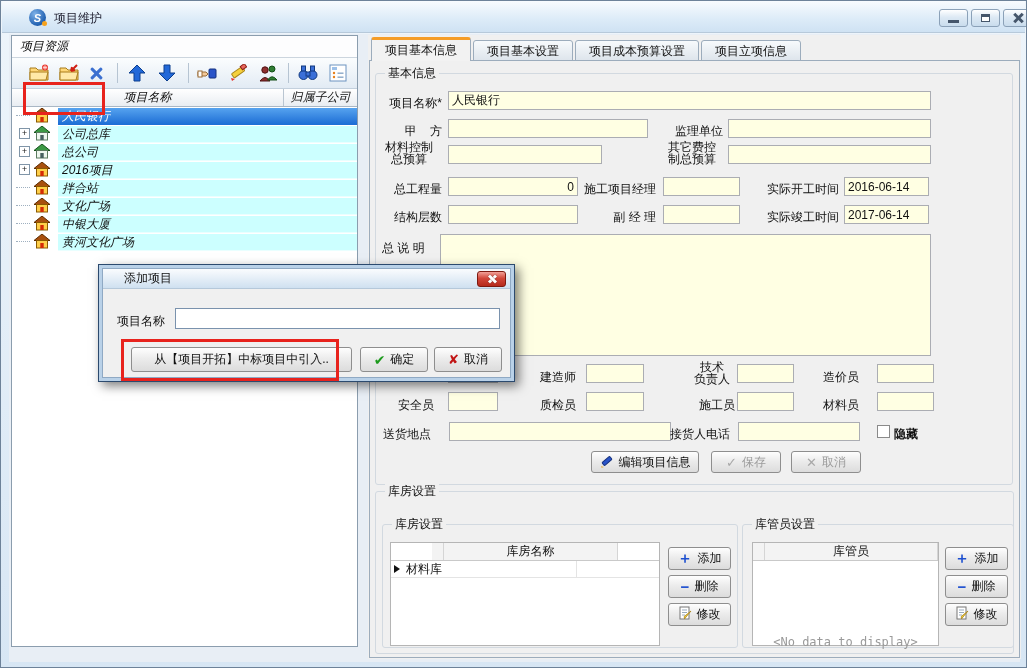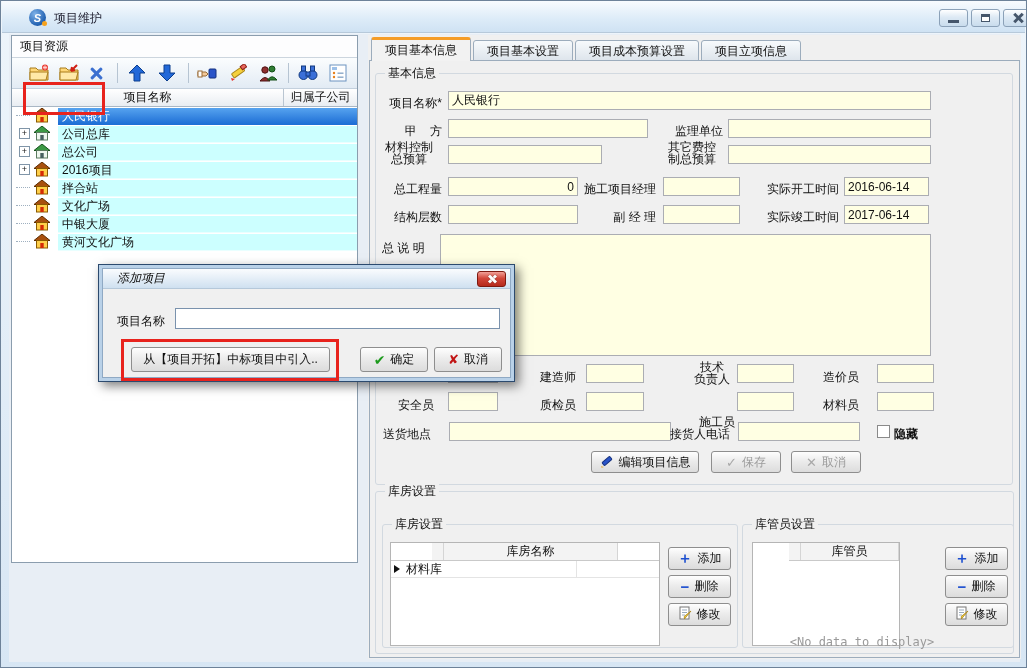--- a/index.html
+++ b/index.html
@@ -19,21 +19,21 @@
     background:linear-gradient(#ffffff,#dde9f4 45%,#c9dced); display:flex; align-items:center; justify-content:center; }
   .wb-min span { width:11px; height:3px; background:#45566b; margin-top:7px; }
   .wb-res span { width:9px; height:8px; border:1px solid #45566b; border-top:3px solid #45566b; background:#fff; }
   .wb-close span { position:relative; width:12px; height:12px; }
   .wb-close span::before,.wb-close span::after { content:""; position:absolute; left:5px; top:0; width:3px; height:12px; background:#45566b; }
   .wb-close span::before { transform:rotate(45deg); } .wb-close span::after { transform:rotate(-45deg); }
 
   .content-bg { position:absolute; left:8px; top:33px; width:1011px; height:628px; background:#e8eef5; }
 
   
-  .left-panel { position:absolute; left:10px; top:34px; width:347px; height:528px; background:#fff; border:1px solid #8b9dae; }
+  .left-panel { position:absolute; left:10px; top:34px; width:347px; height:612px; background:#fff; border:1px solid #8b9dae;font-style:italic; }
   .lp-caption { height:22px; line-height:21px; padding-left:8px; background:#fdfdfe; border-bottom:1px solid #ccd5de; }
   .lp-toolbar { position:relative; height:31px; display:flex; align-items:center; padding-left:16px;
     background:linear-gradient(#fbfdfe,#e2ebf4); border-bottom:1px solid #c3d0dd; }
   .tbi { width:25px; height:24px; display:flex; align-items:center; justify-content:center; margin-right:7px; }
   .tbi.narrow { width:18px; margin-right:10px; }
   .tbsep { width:1px; height:20px; background:#b6c4d2; margin:0 7px 0 2px; }
   .x-del { position:relative; width:13px; height:13px; }
   .x-del::before,.x-del::after { content:""; position:absolute; left:5px; top:-1px; width:3px; height:15px; background:#3a6fd0; border-radius:1px; }
   .x-del::before { transform:rotate(45deg); } .x-del::after { transform:rotate(-45deg); }
 
@@ -95,31 +95,31 @@
   .wt-cell { padding-left:3px; line-height:16px; border-right:1px solid #e4e4e4; }
   .no-data { position:absolute; width:100%; text-align:center; color:#9a9a9a; font-family:"DejaVu Sans Mono",monospace; font-size:12px; }
 
   .heading-big { position:absolute; width:100%; text-align:center; font-weight:bold; font-size:14px; }
 
   
   .dialog { position:absolute; left:97px; top:263px; width:417px; height:118px; background:#b9d1e8;
     border:1px solid #2c4a6e; box-shadow:4px 4px 10px rgba(0,0,0,.5); padding:3px; z-index:100; }
   .dlg-inner { position:relative; width:100%; height:100%; background:#f0f0f0; border:1px solid #8fa9c4; }
   .dlg-titlebar { height:20px; background:linear-gradient(#fafcfe,#cfe0f0); border-bottom:1px solid #b5c8da;
-    line-height:19px; padding-left:14px;font-style:italic; }
+    line-height:19px; padding-left:21px; }
   .dlg-close { position:absolute; right:4px; top:2px; width:29px; height:16px; border:1px solid #7e1a10; border-radius:3px;
     background:linear-gradient(#f2a198,#d2473a 45%,#b52a1c); display:flex; align-items:center; justify-content:center; }
   .dlg-close b { position:relative; width:10px; height:10px; }
   .dlg-close b::before,.dlg-close b::after { content:""; position:absolute; left:4px; top:0; width:3px; height:10px; background:#fff;
     box-shadow:0 0 1px #5d0d05; }
   .dlg-close b::before { transform:rotate(45deg); } .dlg-close b::after { transform:rotate(-45deg); }
   .dlg-lbl { position:absolute; left:14px; top:44px; }
   .dlg-input { position:absolute; left:72px; top:39px; width:325px; height:21px; background:#fff; border:1px solid #7a92ad; padding:0 3px; font-size:12px; }
   .anno-dialog { left:18px; top:70px; width:218px; height:42px; }
-  .dlg-import { left:28px; top:78px; width:199px; height:25px; }
+  .dlg-import { left:28px; top:78px; width:221px; height:25px; }
   .dlg-ok { left:257px; top:78px; width:68px; height:25px; }
   .dlg-cancel { left:331px; top:78px; width:68px; height:25px; }
 </style>
 </head>
 <body>
 
 <div id="window">
 
   <div class="titlebar">
     <span class="app-icon">S<i></i></span>
@@ -359,21 +359,21 @@
     <input class="field" style="left: 218px; top: 329px; width: 58px;" value="">
     <span class="lbl2" style="left:323px; top:326px; width:42px;"><span>技术</span><br><span>负责人</span></span>
     <input class="field" style="left: 369px; top: 329px; width: 57px;" value="">
     <span class="lbl r" style="left:431px; top:335px; width:60px;">造价员</span>
     <input class="field" style="left: 509px; top: 329px; width: 57px;" value="">
 
     <span class="lbl r" style="left:6px; top:363px; width:60px;">安全员</span>
     <input class="field" style="left: 80px; top: 357px; width: 50px;" value="">
     <span class="lbl r" style="left:148px; top:363px; width:60px;">质检员</span>
     <input class="field" style="left: 218px; top: 357px; width: 58px;" value="">
-    <span class="lbl r" style="left:331px; top:380px; width:34px;font-family:Liberation Serif, serif;">施工员</span>
+    <span class="lbl r" style="left:331px; top:363px; width:34px;font-family:Liberation Serif, serif;">施工员</span>
     <input class="field" style="left: 369px; top: 357px; width: 57px;" value="">
     <span class="lbl r" style="left:431px; top:363px; width:60px;">材料员</span>
     <input class="field" style="left: 509px; top: 357px; width: 57px;" value="">
 
     <span class="lbl r" style="left:5px; top:392px; width:58px;">送货地点</span>
     <input class="field" style="left: 81px; top: 387px; width: 222px;" value="">
     <span class="lbl r" style="left:300px; top:392px; width:62px;">接货人电话</span>
     <input class="field" style="left: 370px; top: 387px; width: 122px;" value="">
     <span class="chk" style="left:509px; top:390px;"></span>
     <span class="lbl" style="left:526px; top:392px; font-weight:bold;">隐藏</span>
@@ -426,21 +426,21 @@
             <rect x="1" y="1" width="9" height="12" fill="#fff" stroke="#777"></rect>
             <path d="M3 4 h5 M3 6.5 h5 M3 9 h3" stroke="#9ab" stroke-width="1"></path>
             <path d="M12 5 l-5 6 -1.5 2 -0.3-2.5 z" fill="#f5d03c" stroke="#a8841a" stroke-width="0.8"></path>
           </svg></span>
       <span>修改</span>
     </div>
 
     <div class="groupbox" style="left:374px; top:489px; width:272px; height:124px;">
       <span class="gb-title">库管员设置</span>
     </div>
-    <div class="wtable" style="left:384px; top:507px; width:148px; height:104px;padding-left:36px;">
+    <div class="wtable" style="left:384px; top:507px; width:187px; height:104px;">
       <div class="wt-head">
         <span class="wt-ind"></span>
         <span class="wt-col" style="flex:1;">库管员</span>
       </div>
       <div class="no-data" style="top:44px;margin-top:48px;">&lt;No data to display&gt;</div>
     </div>
     <div class="btn" style="left:577px; top:512px; width:63px; height:23px;">
       <span class="glyph-plus">＋</span>
         <span>添加</span>
     </div>

